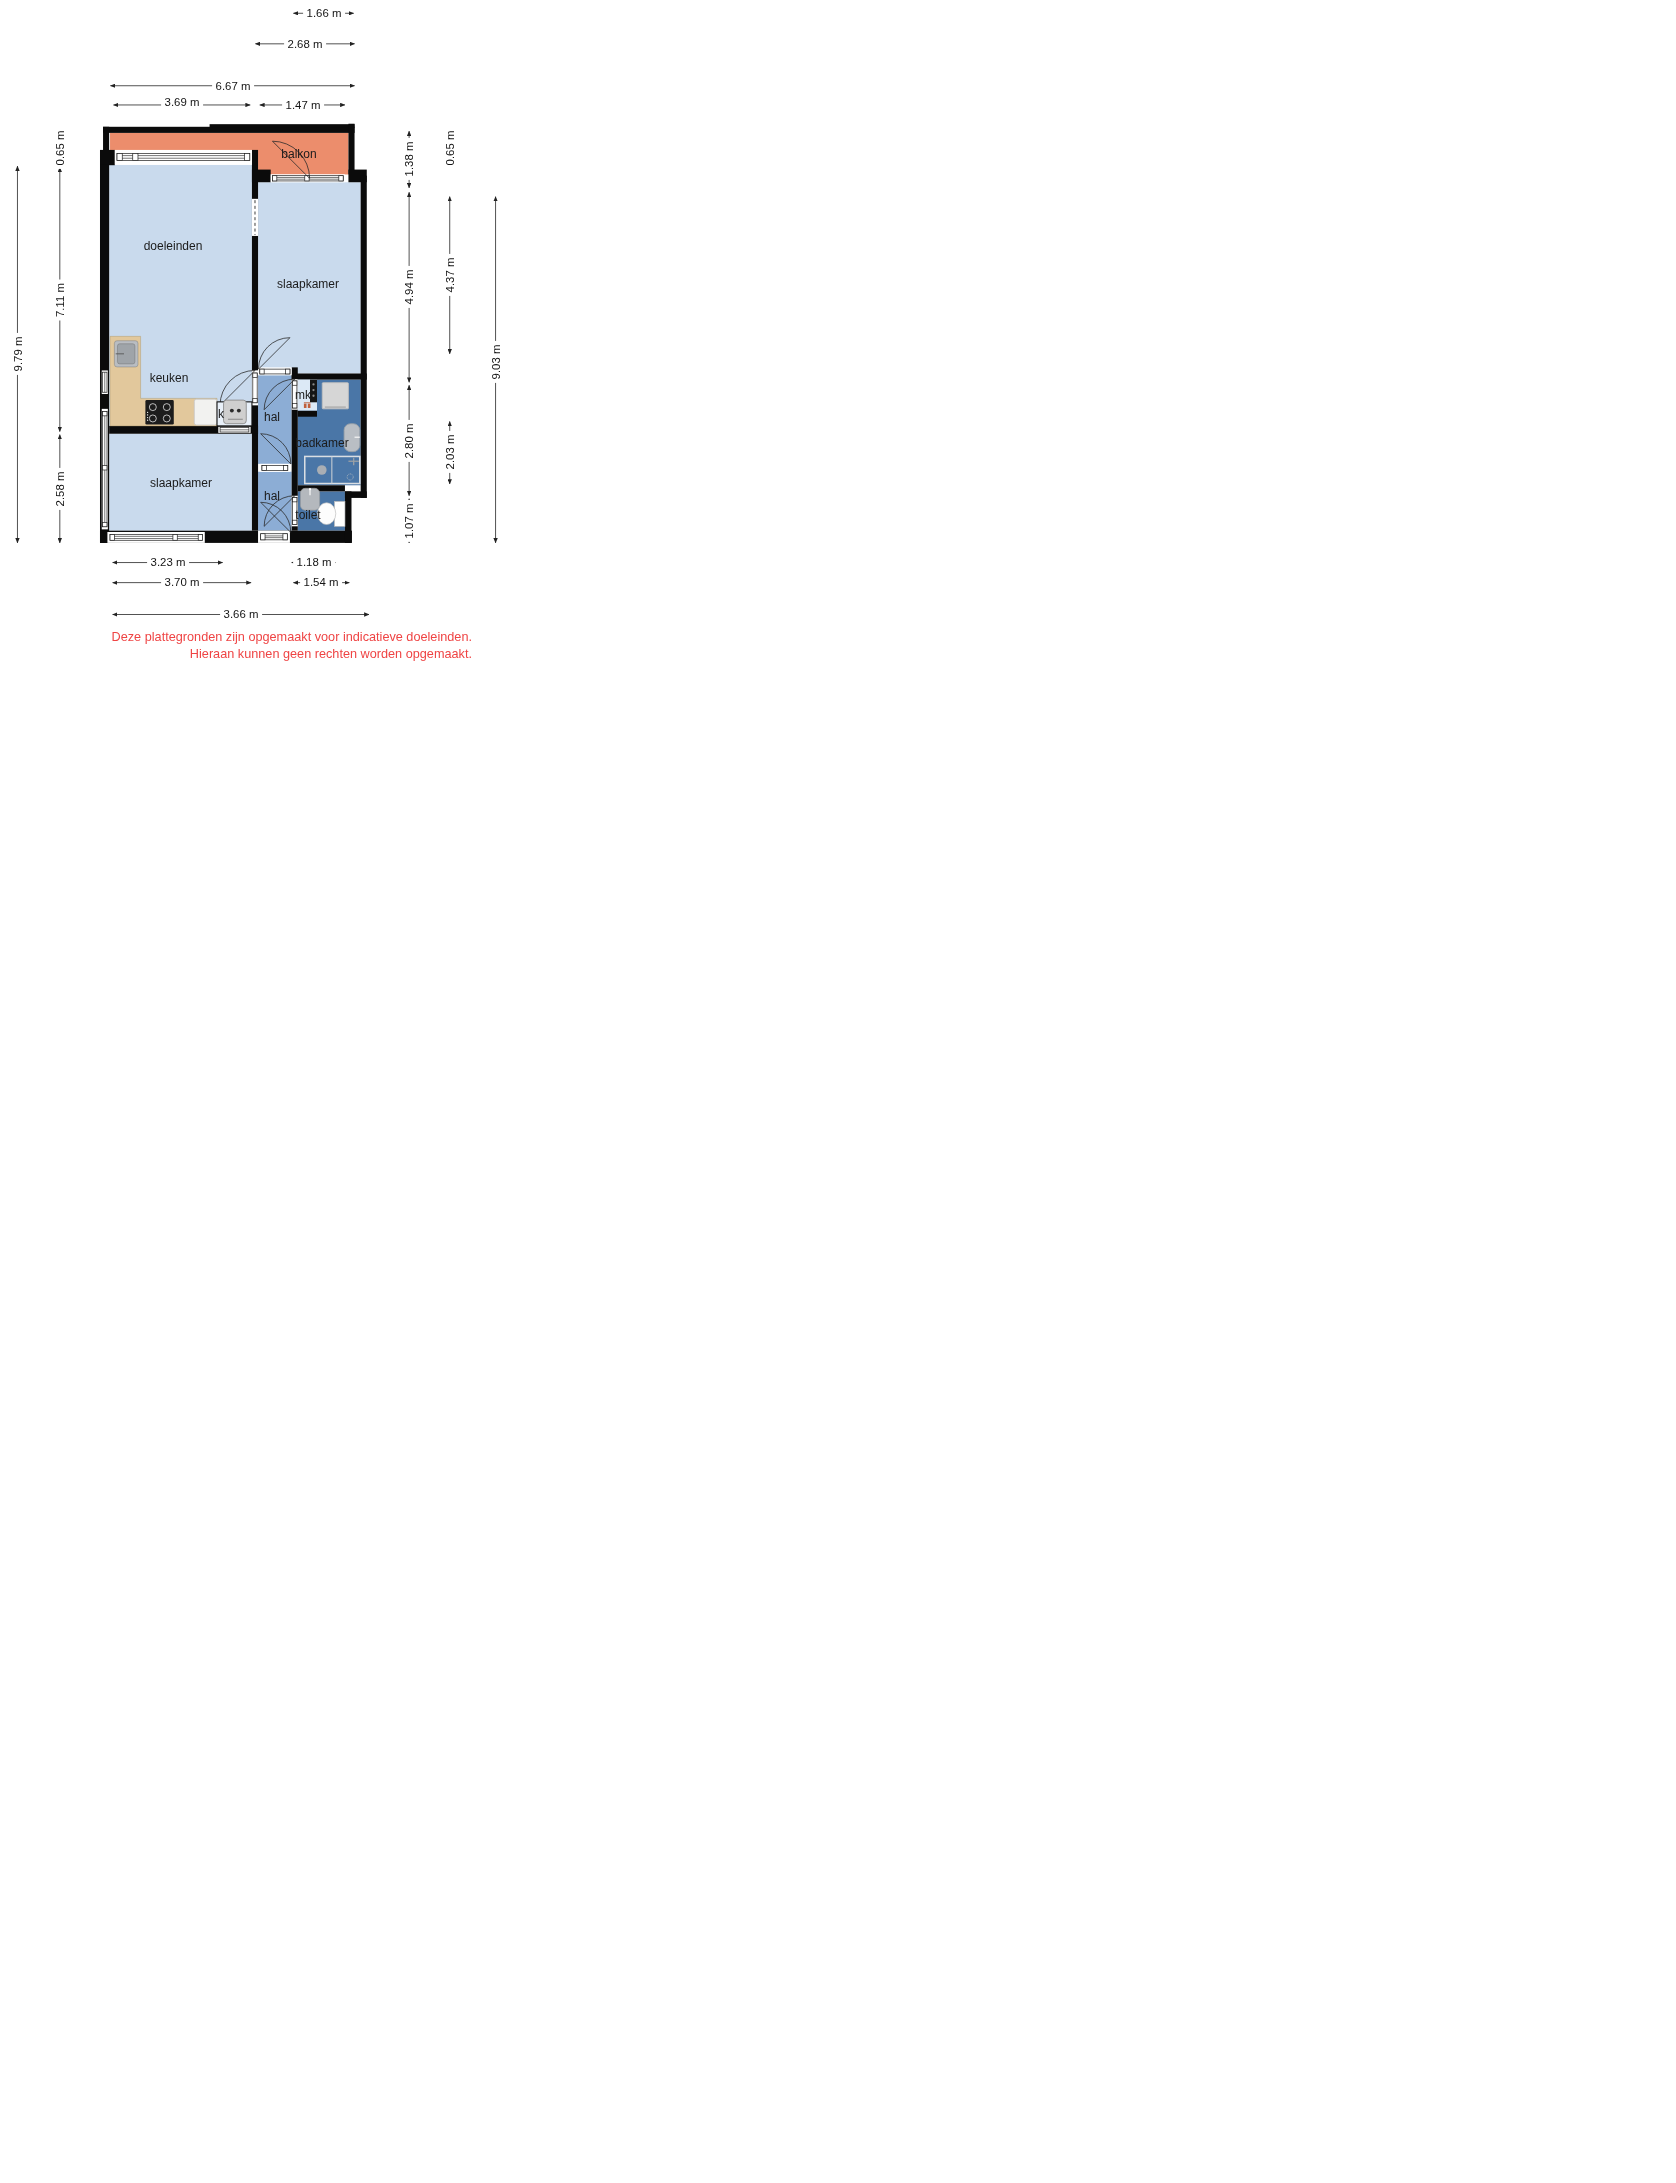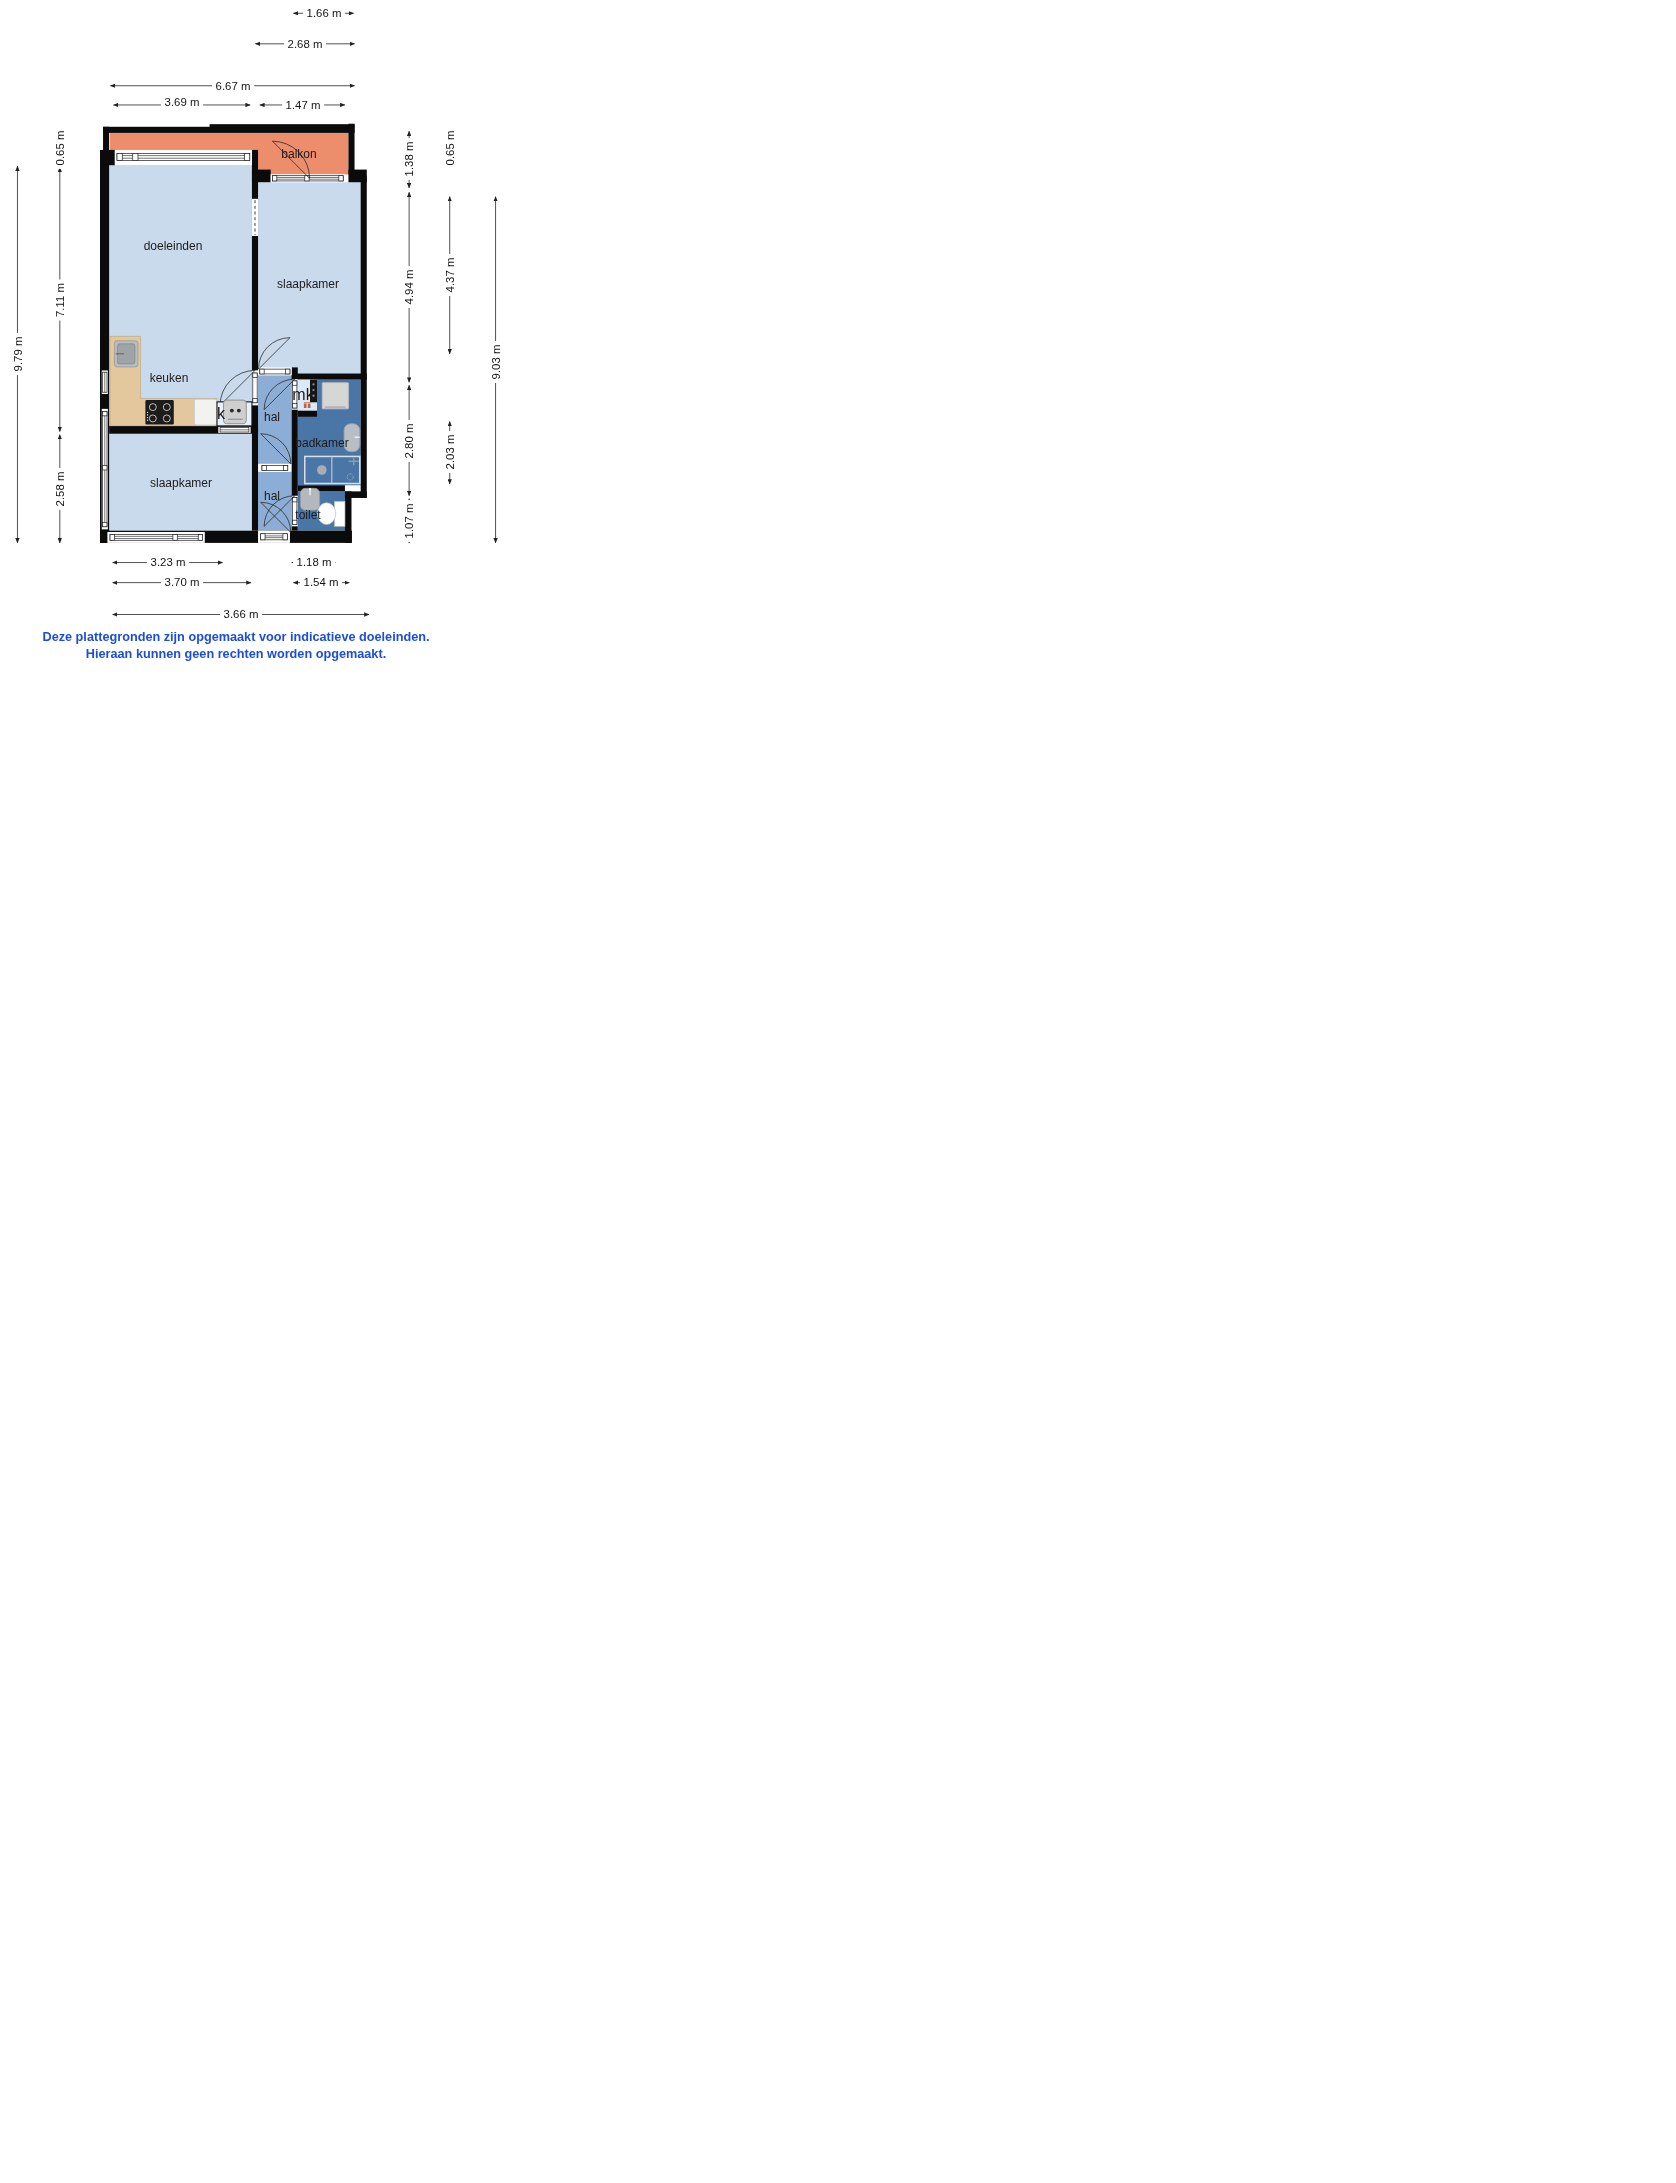--- a/index.html
+++ b/index.html
@@ -20,23 +20,23 @@
   .band{fill:#ffffff;}
   .glyph{stroke:#1f1f1f;stroke-width:1.6;fill:#ffffff;}
   .gline{stroke:#1f1f1f;stroke-width:1.4;}
   .door{stroke:#2a2a2a;stroke-width:1.8;fill:none;}
   .dim{stroke:#383838;stroke-width:2;}
   .dim-label{position:absolute;transform:translate(-50%,-50%);font-size:11.4px;
        background:#fff;padding:0 3.5px;white-space:nowrap;line-height:1.1;}
   .dim-label.v{transform:translate(-50%,-50%) rotate(-90deg);}
   .room-label{position:absolute;transform:translate(-50%,-50%);font-size:12px;
        color:#1b1b1b;white-space:nowrap;}
-  .room-label.small{font-size:16px;}
-  .footer{position:absolute;left:0;top:629px;width:472px;text-align:center;
-       font-size:12.7px;font-weight:bold;color:#1d4ed8;line-height:1.32;}
+  .room-label.small{font-size:12px;}
+  .footer{position:absolute;left:0;top:629px;width:472px;text-align:right;
+       font-size:12.7px;font-weight:normal;color:#ef4444;line-height:1.32;}
 </style>
 </head>
 <body>
 
 <svg id="plan-svg" width="503" height="671" viewBox="0 0 1152 1536">
   <defs>
     <marker id="ah" markerWidth="12" markerHeight="10" refX="11" refY="5" orient="auto-start-reverse" markerUnits="userSpaceOnUse">
       <path d="M0,0 L12,5 L0,10 Z" fill="#232323"></path>
     </marker>
   </defs>

